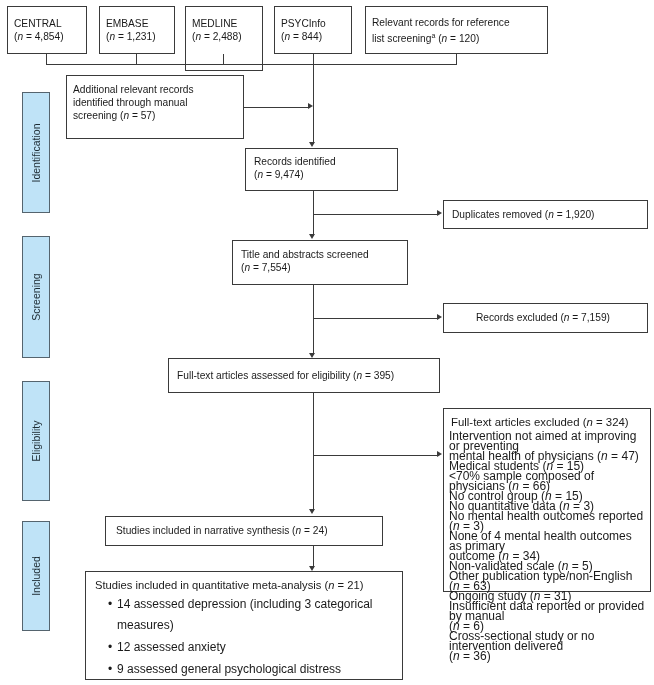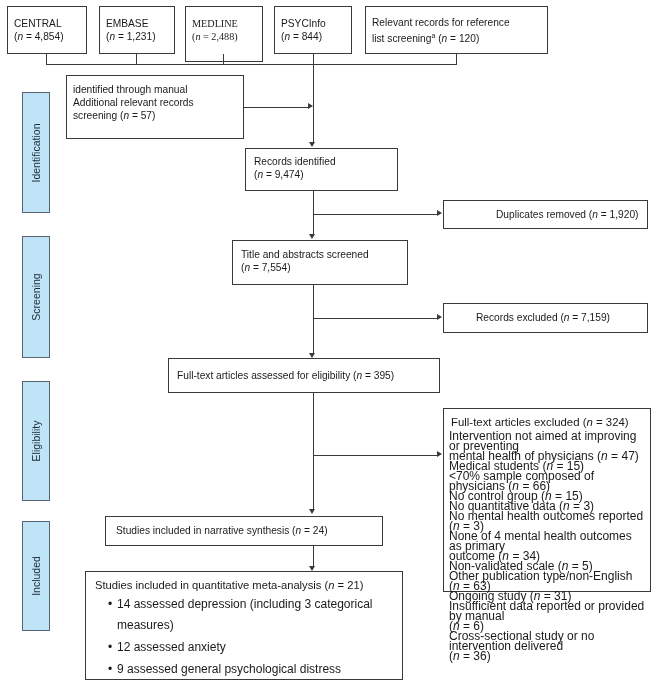--- a/index.html
+++ b/index.html
@@ -69,21 +69,21 @@
     </div>
   </div>
 
   <div class="box center" style="left:99px;top:6px;width:76px;height:48px;">
     <div class="pad" style="padding-top:10px;">
       <div>EMBASE</div>
       <div>(<span class="it">n</span> = 1,231)</div>
     </div>
   </div>
 
-  <div class="box center" style="left:185px;top:6px;width:78px;height:56px;font-family:Liberation Serif, serif;">
+  <div class="box center" style="left:185px;top:6px;width:78px;height:65px;">
     <div class="pad" style="padding-top:10px;">
       <div>MEDLINE</div>
       <div>(<span class="it">n</span> = 2,488)</div>
     </div>
   </div>
 
   <div class="box center" style="left:274px;top:6px;width:78px;height:48px;">
     <div class="pad" style="padding-top:10px;">
       <div>PSYCInfo</div>
       <div>(<span class="it">n</span> = 844)</div>
@@ -103,42 +103,42 @@
   <div class="line vline" style="left:313px;top:54px;height:10px;"></div>
   <div class="line vline" style="left:456px;top:54px;height:10px;"></div>
 
   <div class="line hline" style="left:46px;top:64px;width:411px;"></div>
 
   <div class="line vline" style="left:313px;top:64px;height:80px;"></div>
   <div class="arrowdown" style="left:309.4px;top:142px;"></div>
 
   <div class="box" style="left:66px;top:75px;width:178px;height:64px;">
     <div class="pad" style="padding-top:7px;">
+      <div>Additional relevant records</div>
       <div>identified through manual</div>
-      <div>Additional relevant records</div>
       <div>screening (<span class="it">n</span> = 57)</div>
     </div>
   </div>
   <div class="line hline" style="left:244px;top:107px;width:66px;"></div>
   <div class="arrowright" style="left:308px;top:103.4px;"></div>
 
   <div class="box" style="left:245px;top:148px;width:153px;height:43px;">
     <div class="pad" style="padding-top:6px;padding-left:8px;">
       <div>Records identified</div>
       <div>(<span class="it">n</span> = 9,474)</div>
     </div>
   </div>
 
   <div class="line vline" style="left:313px;top:191px;height:45px;"></div>
   <div class="arrowdown" style="left:309.4px;top:234px;"></div>
   <div class="line hline" style="left:313px;top:214px;width:126px;"></div>
   <div class="arrowright" style="left:437px;top:210.4px;"></div>
 
   <div class="box mid" style="left:443px;top:200px;width:205px;height:29px;">
-    <div class="pad" style="padding-left:8px;margin-left:44px;">
+    <div class="pad" style="padding-left:8px;">
       <span>Duplicates removed (<span class="it">n</span> = 1,920)</span>
     </div>
   </div>
 
   <div class="box" style="left:232px;top:240px;width:176px;height:45px;">
     <div class="pad" style="padding-top:7px;padding-left:8px;">
       <div>Title and abstracts screened</div>
       <div>(<span class="it">n</span> = 7,554)</div>
     </div>
   </div>

